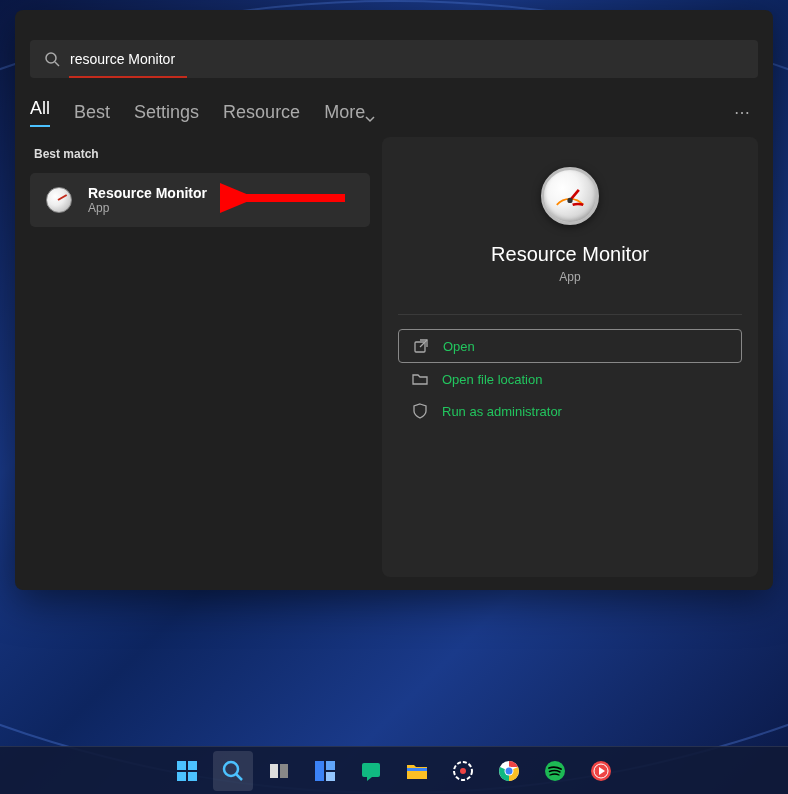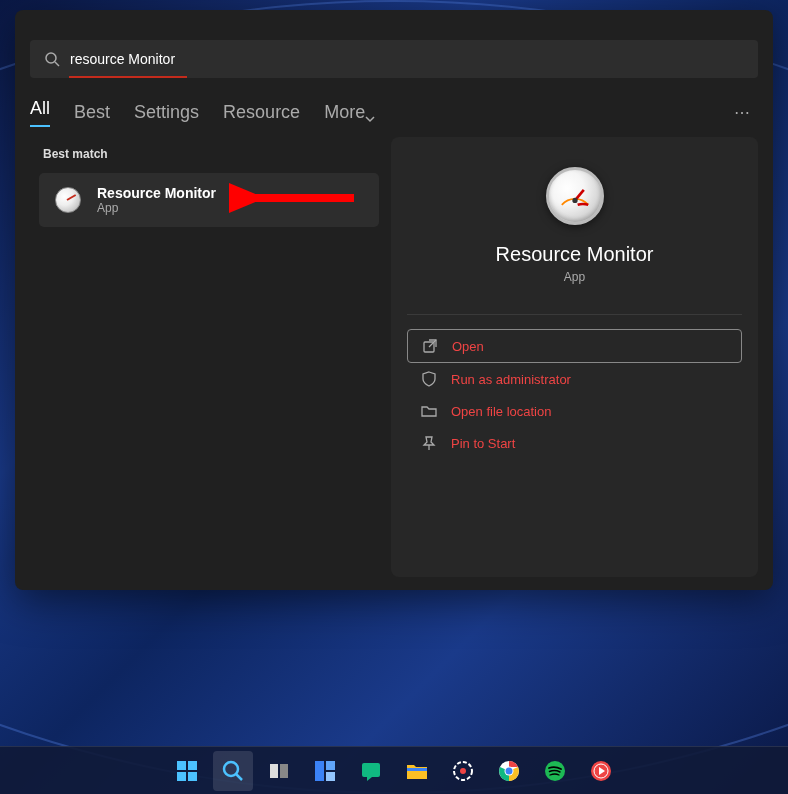--- a/index.html
+++ b/index.html
@@ -103,21 +103,20 @@
     .more-dots {
       color: #aaa;
       font-size: 16px;
       padding-right: 8px;
     }
     .content-area {
       display: flex;
       padding: 0 15px;
       gap: 12px;
       height: calc(100% - 140px);
-      margin-left: 9px;
     }
     .left-col {
       width: 340px;
     }
     .section-label {
       color: #ddd;
       font-size: 12px;
       font-weight: 600;
       margin: 10px 4px 12px 4px;
     }
@@ -217,21 +216,21 @@
       margin-bottom: 14px;
     }
     .action-list {
       width: 100%;
     }
     .action-item {
       display: flex;
       align-items: center;
       gap: 14px;
       padding: 8px 14px;
-      color: #ef4444;
+      color: #22c55e;
       font-size: 13px;
       cursor: pointer;
       border-radius: 4px;
     }
     .action-item.primary {
       border: 1px solid #888;
     }
     .action-icon {
       width: 16px;
       height: 16px;
@@ -350,41 +349,32 @@
               <rect x="2" y="4" width="10" height="10" rx="1"></rect>
               <polyline points="7,2 14,2 14,9"></polyline>
               <line x1="14" y1="2" x2="7" y2="9"></line>
             </svg>
           </span>
           <span>Open</span>
         </div>
         <div class="action-item">
           <span class="action-icon">
             <svg viewBox="0 0 16 16" fill="none" stroke="currentColor" stroke-width="1.3">
+              <path d="M1 4 H6 L8 6 H15 V13 H1 Z"></path>
+            </svg>
+          </span>
+          <span>Open file location</span>
+        </div>
+        <div class="action-item">
+          <span class="action-icon">
+            <svg viewBox="0 0 16 16" fill="none" stroke="currentColor" stroke-width="1.3">
               <path d="M8 1 L14 3 V8 C14 12 8 15 8 15 C8 15 2 12 2 8 V3 Z"></path>
             </svg>
           </span>
           <span>Run as administrator</span>
-        </div>
-        <div class="action-item">
-          <span class="action-icon">
-            <svg viewBox="0 0 16 16" fill="none" stroke="currentColor" stroke-width="1.3">
-              <path d="M1 4 H6 L8 6 H15 V13 H1 Z"></path>
-            </svg>
-          </span>
-          <span>Open file location</span>
-        </div>
-        <div class="action-item">
-          <span class="action-icon">
-            <svg viewBox="0 0 16 16" fill="none" stroke="currentColor" stroke-width="1.3">
-              <path d="M5 2 L11 2 L10 7 L13 10 L3 10 L6 7 Z"></path>
-              <line x1="8" y1="10" x2="8" y2="15"></line>
-            </svg>
-          </span>
-          <span>Pin to Start</span>
         </div>
       </div>
     </div>
   </div>
 </div>
 
 <div class="taskbar">
   <div class="taskbar-icon">
     <svg class="tb-svg" viewBox="0 0 24 24">
       <rect x="2" y="2" width="9" height="9" fill="#4cc2ff"></rect>

